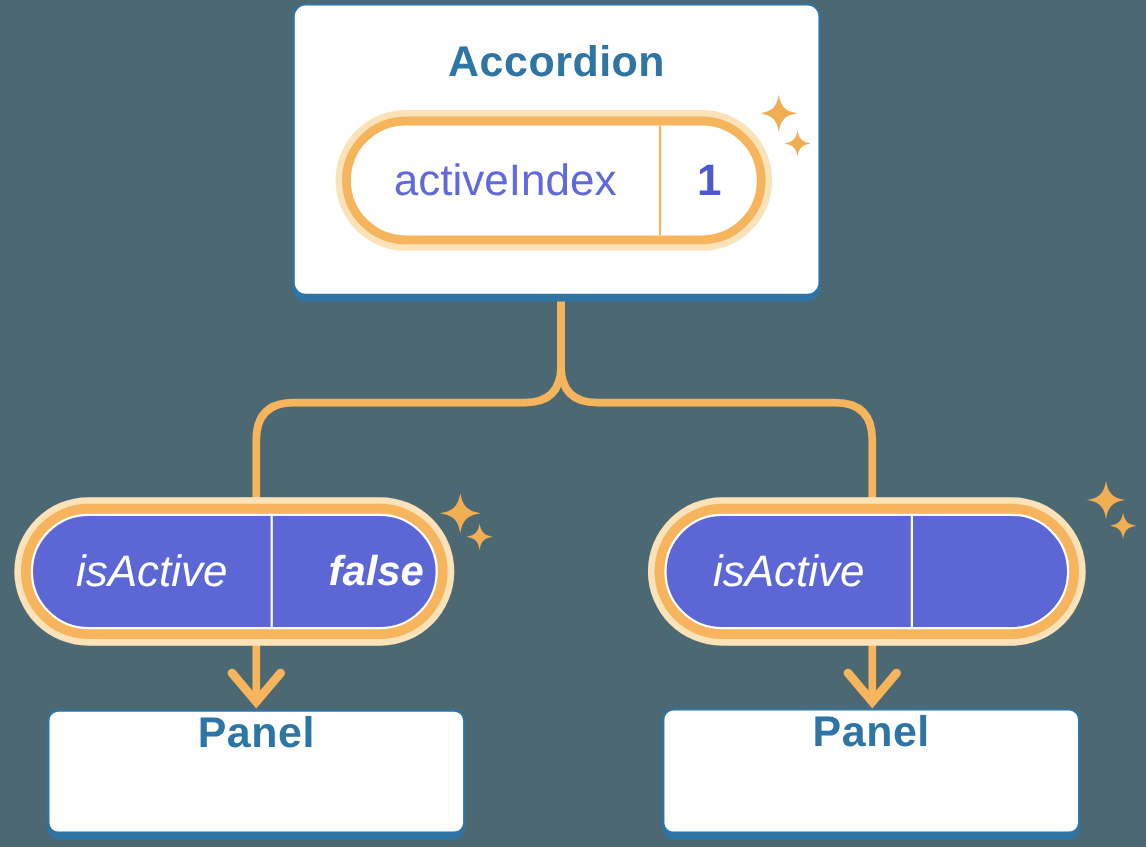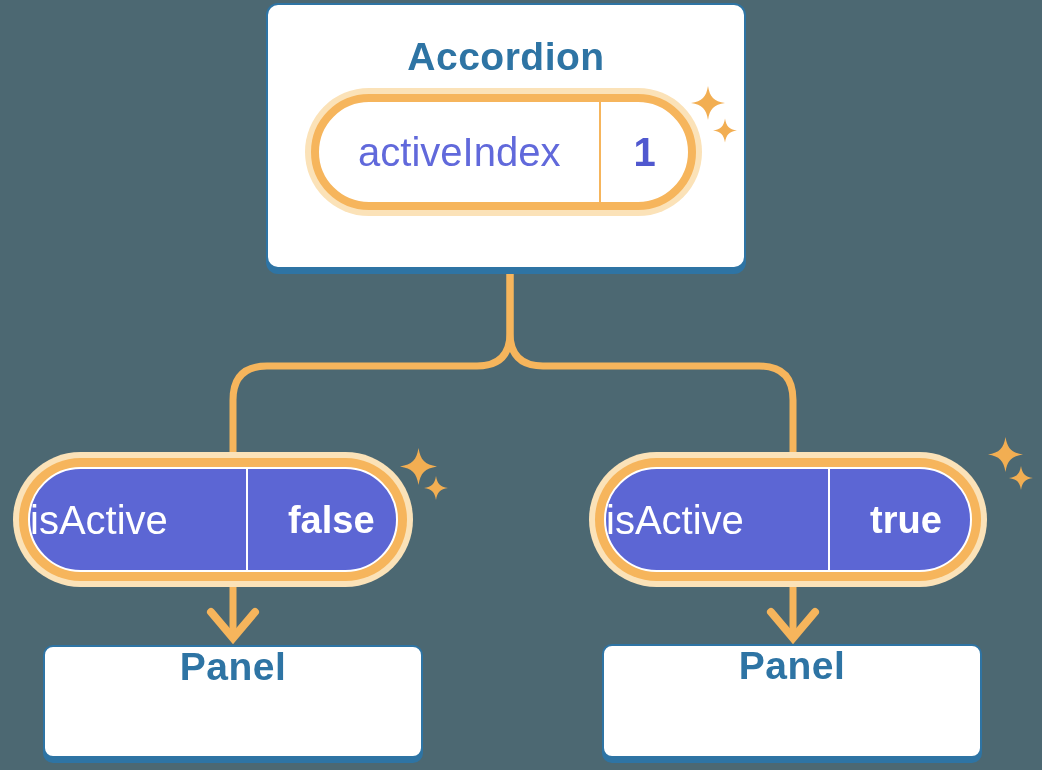--- a/index.html
+++ b/index.html
@@ -43,21 +43,21 @@
   .panel-card {
     display: flex; justify-content: center;
     border-radius: 10px;
   }
   .panel-left  { left: 43px;  top: 645px; width: 380px; height: 113px; }
   .panel-right { left: 602px; top: 644px; width: 380px; height: 114px; }
 
   
   .state-pill {
     position: absolute;
-    left: 311px; top: 94px;
+    left: 311px; top: 106px;
     width: 385px; height: 116px;
     background: var(--white);
     border: 8px solid var(--orange);
     border-radius: 999px;
     box-shadow: 0 0 0 6px var(--orange-pale);
     display: flex;
     align-items: stretch;
     overflow: hidden;
   }
   .state-pill .seg {
@@ -88,21 +88,21 @@
     border: 2px solid var(--white);
     border-radius: 999px;
     box-shadow: 0 0 0 9px var(--orange), 0 0 0 15px var(--orange-pale);
     display: flex;
     align-items: stretch;
     overflow: hidden;
   }
   .prop-left  { left: 28px;  top: 467px; width: 370px; height: 105px; }
   .prop-right { left: 604px; top: 467px; width: 368px; height: 105px; }
   .prop-pill .seg {
-    display: flex; align-items: center; justify-content: flex-start;
+    display: flex; align-items: center; justify-content: center; font-style: italic;
   }
   .prop-left  .seg-label { width: 59%; }
   .prop-right .seg-label { width: 61%; }
   .prop-pill .seg-value { flex: 1; margin-left: 40px; }
   .prop-pill .divider { width: 2px; background: var(--white); }
   .prop-pill .label-text {
     color: var(--white);
     font-size: 40px;
     line-height: 1;
   }
@@ -151,23 +151,20 @@
     <div class="seg seg-value">
       <span class="value-text">false</span>
     </div>
   </div>
 
   <div class="prop-pill prop-right">
     <div class="seg seg-label">
       <span class="label-text">isActive</span>
     </div>
     <div class="divider"></div>
-    <div class="seg seg-value">
-      <span class="value-text">true</span>
-    </div>
   </div>
 
   <div class="card panel-card panel-left">
     <div class="card-title">Panel</div>
   </div>
   <div class="card panel-card panel-right">
     <div class="card-title">Panel</div>
   </div>
 
   <div class="sparkle" style="left:691px; top:85px; width:34px; height:36px;">

